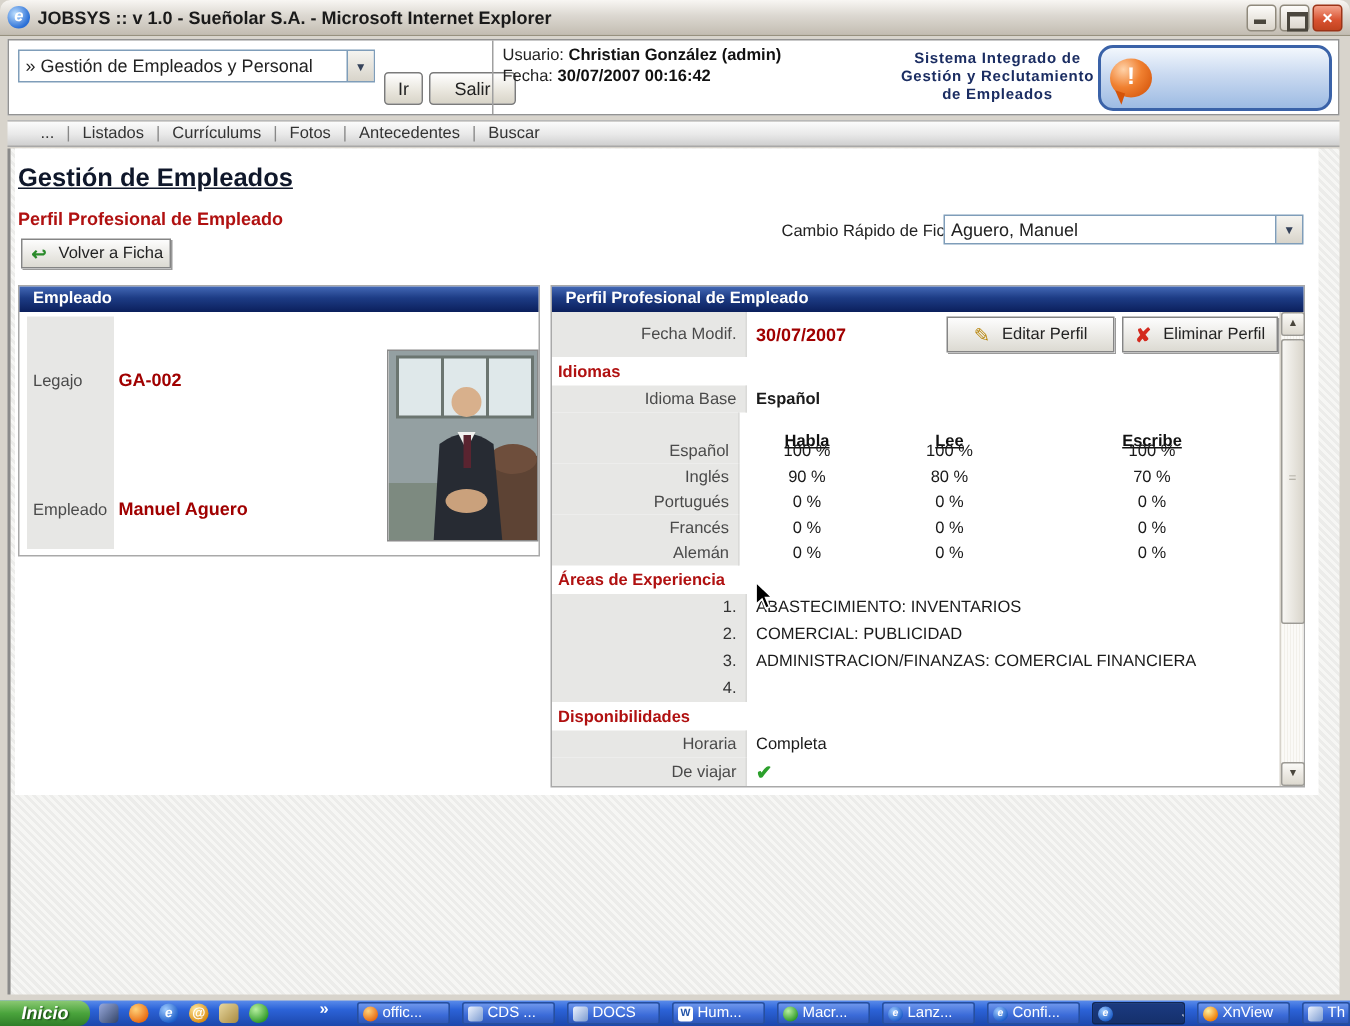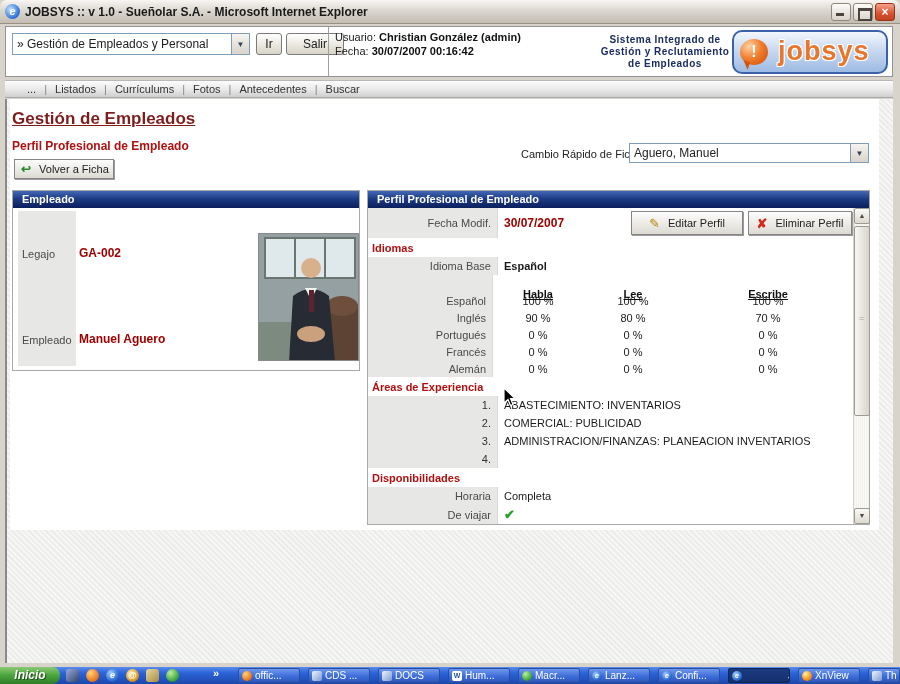--- a/index.html
+++ b/index.html
@@ -29,21 +29,21 @@
 
   
   .headerband { position:absolute; top:26px; left:5px; width:888px; height:51px;
     background:#fff; border:1px solid #939393; }
   .mod-select { position:absolute; left:6px; top:6px; width:238px; height:22px;
     border:1px solid #7f9db9; background:#fff; display:flex; align-items:center; font-size:12px; color:#222; }
   .mod-select .sel-text { flex:1; padding-left:4px; white-space:nowrap; overflow:hidden; }
   .sel-arrow { width:18px; height:100%; border-left:1px solid #7f9db9;
     background:linear-gradient(180deg,#f5f4f0,#d8d4ca); display:flex; align-items:center; justify-content:center;
     font-size:8px; color:#35425a; }
-  .xp-btn { position:absolute; top:6px; height:22px; border:1px solid #7b7b7b; border-radius:3px;
+  .xp-btn { position:absolute; top:21px; height:22px; border:1px solid #7b7b7b; border-radius:3px;
     background:linear-gradient(180deg,#ffffff,#e8e5dc 60%,#d8d4c8); font-size:12px; color:#222;
     display:flex; align-items:center; justify-content:center; cursor:default; }
   .userinfo { position:absolute; left:250px; top:0; width:346px; height:49px;
     border-left:1px solid #a0a0a0; padding:3px 0 0 6px; font-size:11px; color:#222; line-height:14px; }
   .userinfo b { color:#111; }
   .logobox { position:absolute; right:2px; top:2px; width:292px; height:45px;
     display:flex; align-items:center; }
   .tagline { width:134px; font-size:10px; font-weight:bold; color:#1b2d62; line-height:12px;
     text-align:center; letter-spacing:0.5px; }
   .jobsys-btn { width:156px; height:44px; border:2px solid #3a62a8; border-radius:10px;
@@ -65,21 +65,21 @@
   .menubar .mitem { padding:0 8px; cursor:default; }
   .menubar .msep { color:#888; }
 
   
   .content-bg { position:absolute; top:99px; left:5px; width:888px; height:564px;
     background:repeating-linear-gradient(45deg,#ececea 0 2px,#f6f6f4 2px 4px);
     border-left:2px solid #8a8a8a; }
   .content-white { position:absolute; top:0; left:3px; width:869px; height:431px; background:#fff; }
 
   .page-title { position:absolute; top:109px; left:12px; font-size:17px; font-weight:bold;
-    color:#7f1d1d; text-decoration:underline; }
+    color:#0f172a; text-decoration:underline; }
   .page-subtitle { position:absolute; top:139px; left:12px; font-size:12px; font-weight:bold; color:#b01010; }
 
   .quick-label { position:absolute; top:148px; left:521px; font-size:11px; color:#222; }
   .quick-select { position:absolute; top:143px; left:629px; width:240px; height:20px;
     border:1px solid #7f9db9; background:#fff; display:flex; align-items:center; font-size:12px; color:#222; }
   .quick-select .sel-text { flex:1; padding-left:4px; }
 
   .volver-btn { position:absolute; top:159px; left:14px; width:100px; height:20px;
     background:linear-gradient(180deg,#fdfdfd,#dcdad2); border:1px solid #858585;
     box-shadow:1px 1px 0 #9a9a9a; display:flex; align-items:center; font-size:11px; color:#222; cursor:default; }
@@ -191,21 +191,20 @@
         <b>30/07/2007 00:16:42</b></div>
     </div>
     <div class="logobox">
       <div class="tagline">
         <div>Sistema Integrado de</div>
         <div>Gestión y Reclutamiento</div>
         <div>de Empleados</div>
       </div>
       <div class="jobsys-btn">
         <span class="bubble">!</span>
-        <span class="brandtext">jobsys</span>
       </div>
     </div>
   </div>
 
   <div class="menubar">
     <span class="mitem">...</span>
     <span class="msep">|</span>
     <span class="mitem">Listados</span>
     <span class="msep">|</span>
     <span class="mitem">Currículums</span>
@@ -341,21 +340,21 @@
       <div class="prow" style="height:18px;">
         <div class="plabel" style="color:#333;">1.</div>
         <div class="pvalue">ABASTECIMIENTO: INVENTARIOS</div>
       </div>
       <div class="prow" style="height:18px;">
         <div class="plabel" style="color:#333;">2.</div>
         <div class="pvalue">COMERCIAL: PUBLICIDAD</div>
       </div>
       <div class="prow" style="height:18px;">
         <div class="plabel" style="color:#333;">3.</div>
-        <div class="pvalue">ADMINISTRACION/FINANZAS: PLANEACION INVENTARIOS</div>
+        <div class="pvalue">ADMINISTRACION/FINANZAS: COMERCIAL FINANCIERA</div>
       </div>
       <div class="prow" style="height:18px;">
         <div class="plabel" style="color:#333;">4.</div>
         <div class="pvalue"></div>
       </div>
 
       <div class="section-title">Disponibilidades</div>
 
       <div class="prow" style="height:18px;">
         <div class="plabel">Horaria</div>

